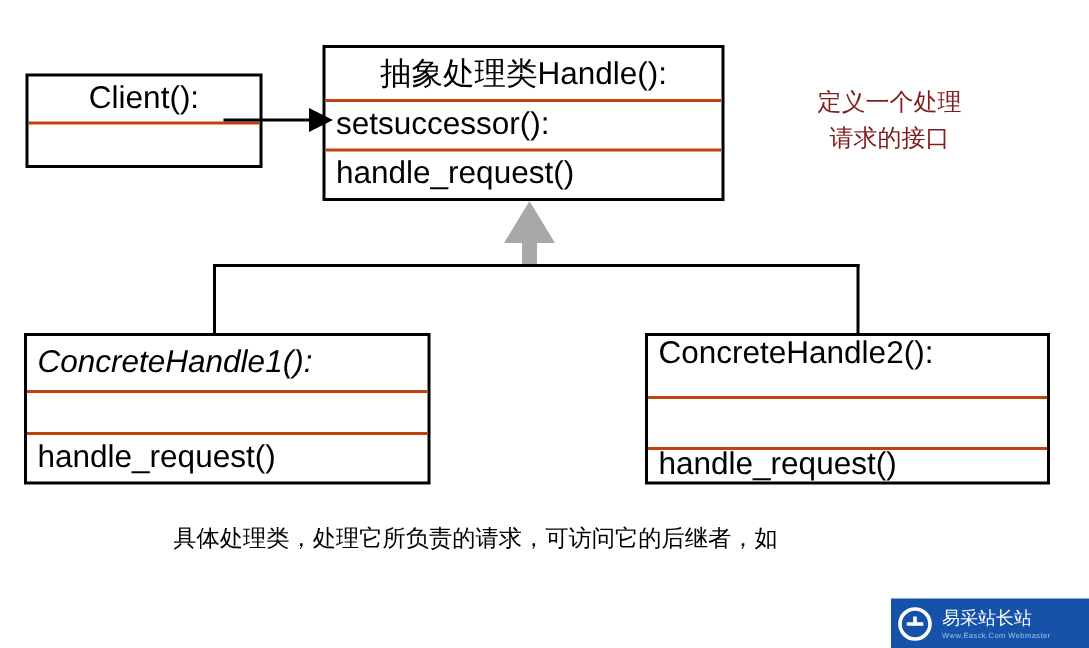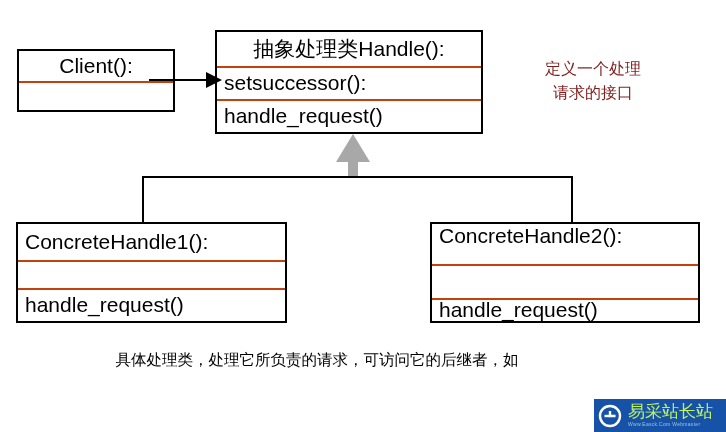--- a/index.html
+++ b/index.html
@@ -53,21 +53,21 @@
   #box-client .r2 { height: 30px; }
 
   
   #box-handle { left: 215px; top: 30px; width: 268px; height: 104px; }
   #box-handle .r1 { height: 35px; font-size: 21px; }
   #box-handle .r2 { height: 33px; font-size: 21px; }
   #box-handle .r3 { height: 34px; font-size: 21px; }
 
   
   #box-ch1 { left: 16px; top: 222px; width: 271px; height: 101px; }
-  #box-ch1 .r1 { height: 37px; font-size: 21px; }
+  #box-ch1 .r1 { height: 37px; font-size: 21px; font-style: italic; }
   #box-ch1 .r2 { height: 28px; }
   #box-ch1 .r3 { height: 34px; font-size: 21px; }
 
   
   #box-ch2 { left: 430px; top: 222px; width: 270px; height: 101px; gap: 15px; }
   #box-ch2 .r1 { height: 37px; font-size: 21px; }
   #box-ch2 .r2 { height: 28px; }
   #box-ch2 .r3 { height: 34px; font-size: 21px; }
 
   
@@ -162,22 +162,22 @@
   }
   #wm-mark svg { display: block; }
   #wm-text-wrap {
     flex: 1 1 auto;
     display: flex;
     flex-direction: column;
     justify-content: center;
     padding-left: 3px;
   }
   #wm-title {
-    color: #bef264;
-    font-size: 17px;
+    color: #ffffff;
+    font-size: 12px;
     line-height: 18px;
     letter-spacing: 0px;
     white-space: nowrap;
   }
   #wm-sub {
     color: #9fc0e8;
     font-size: 5px;
     line-height: 7px;
     white-space: nowrap;
     letter-spacing: 0.3px;

